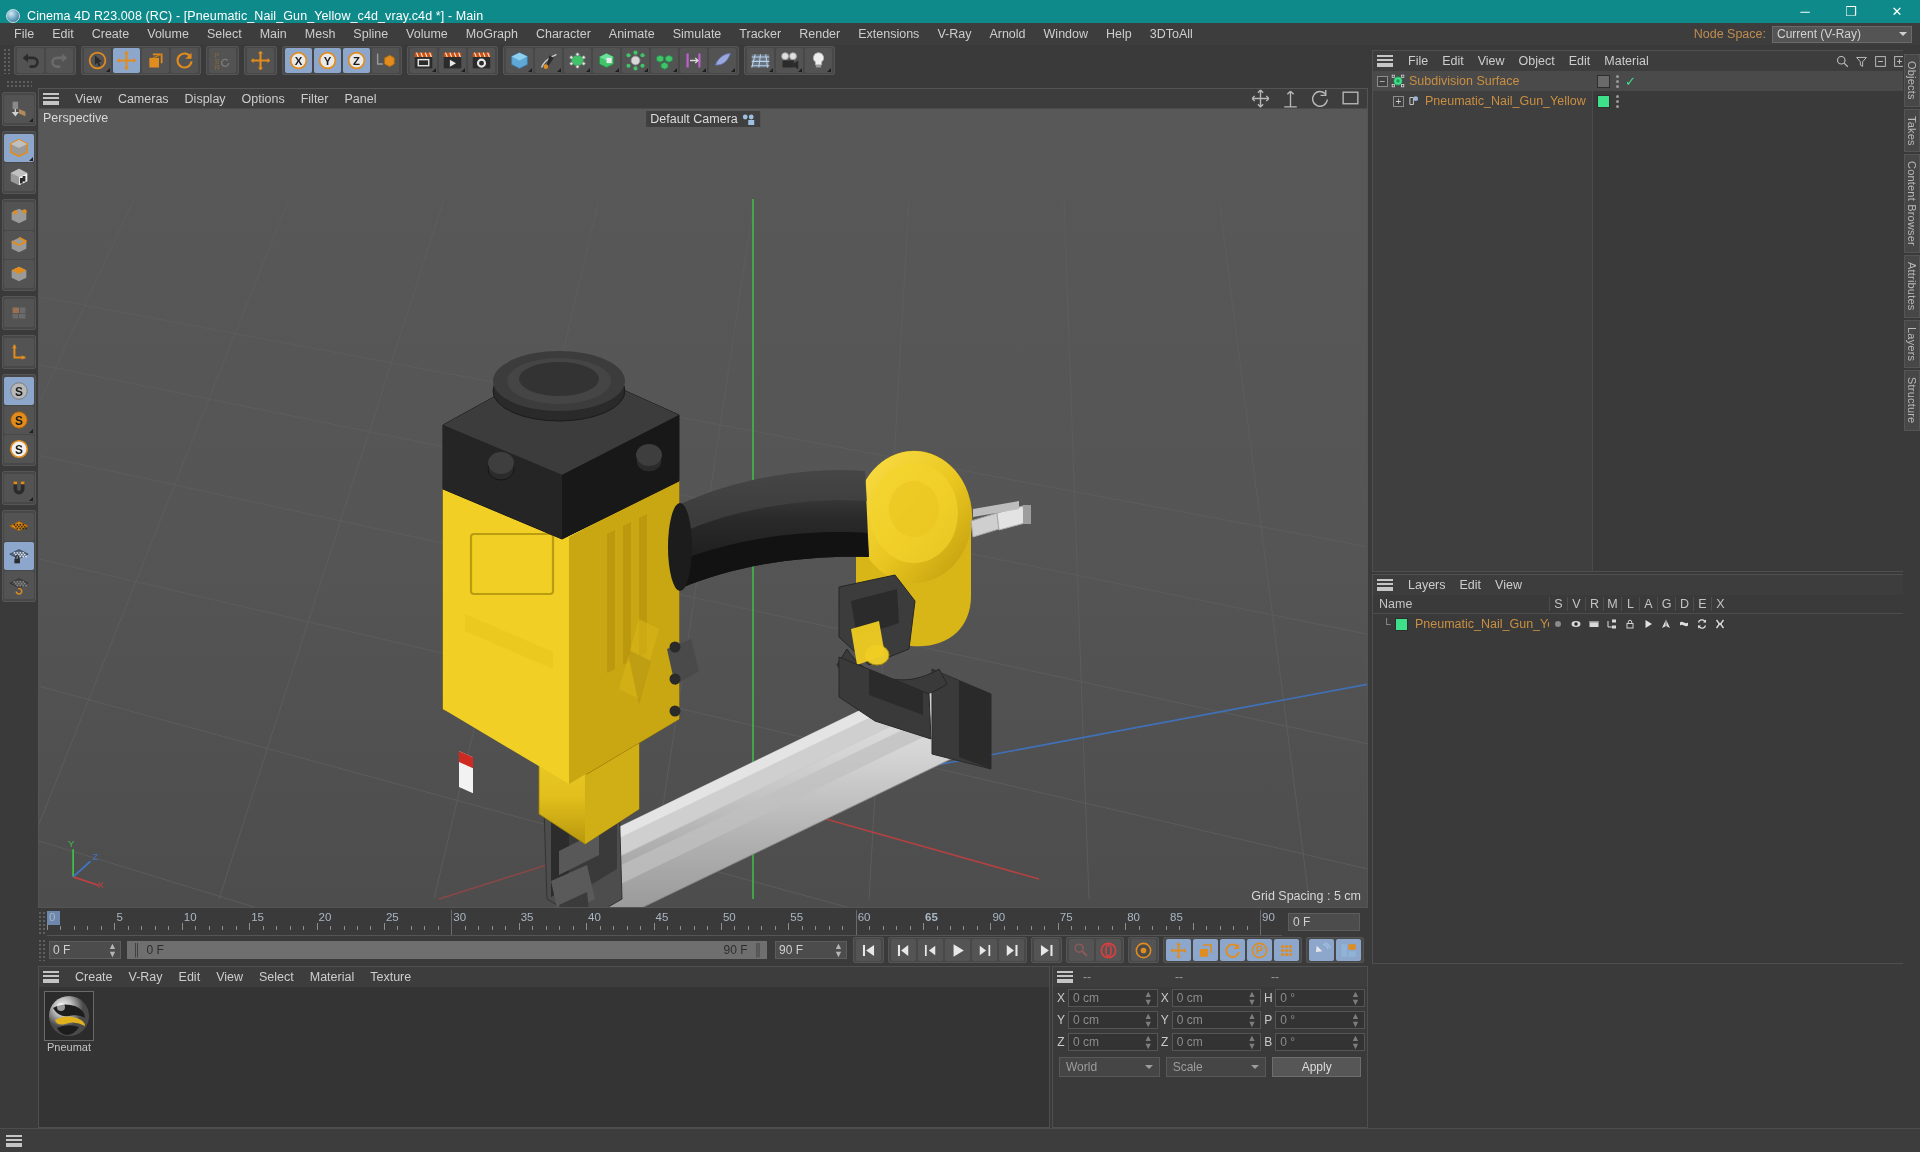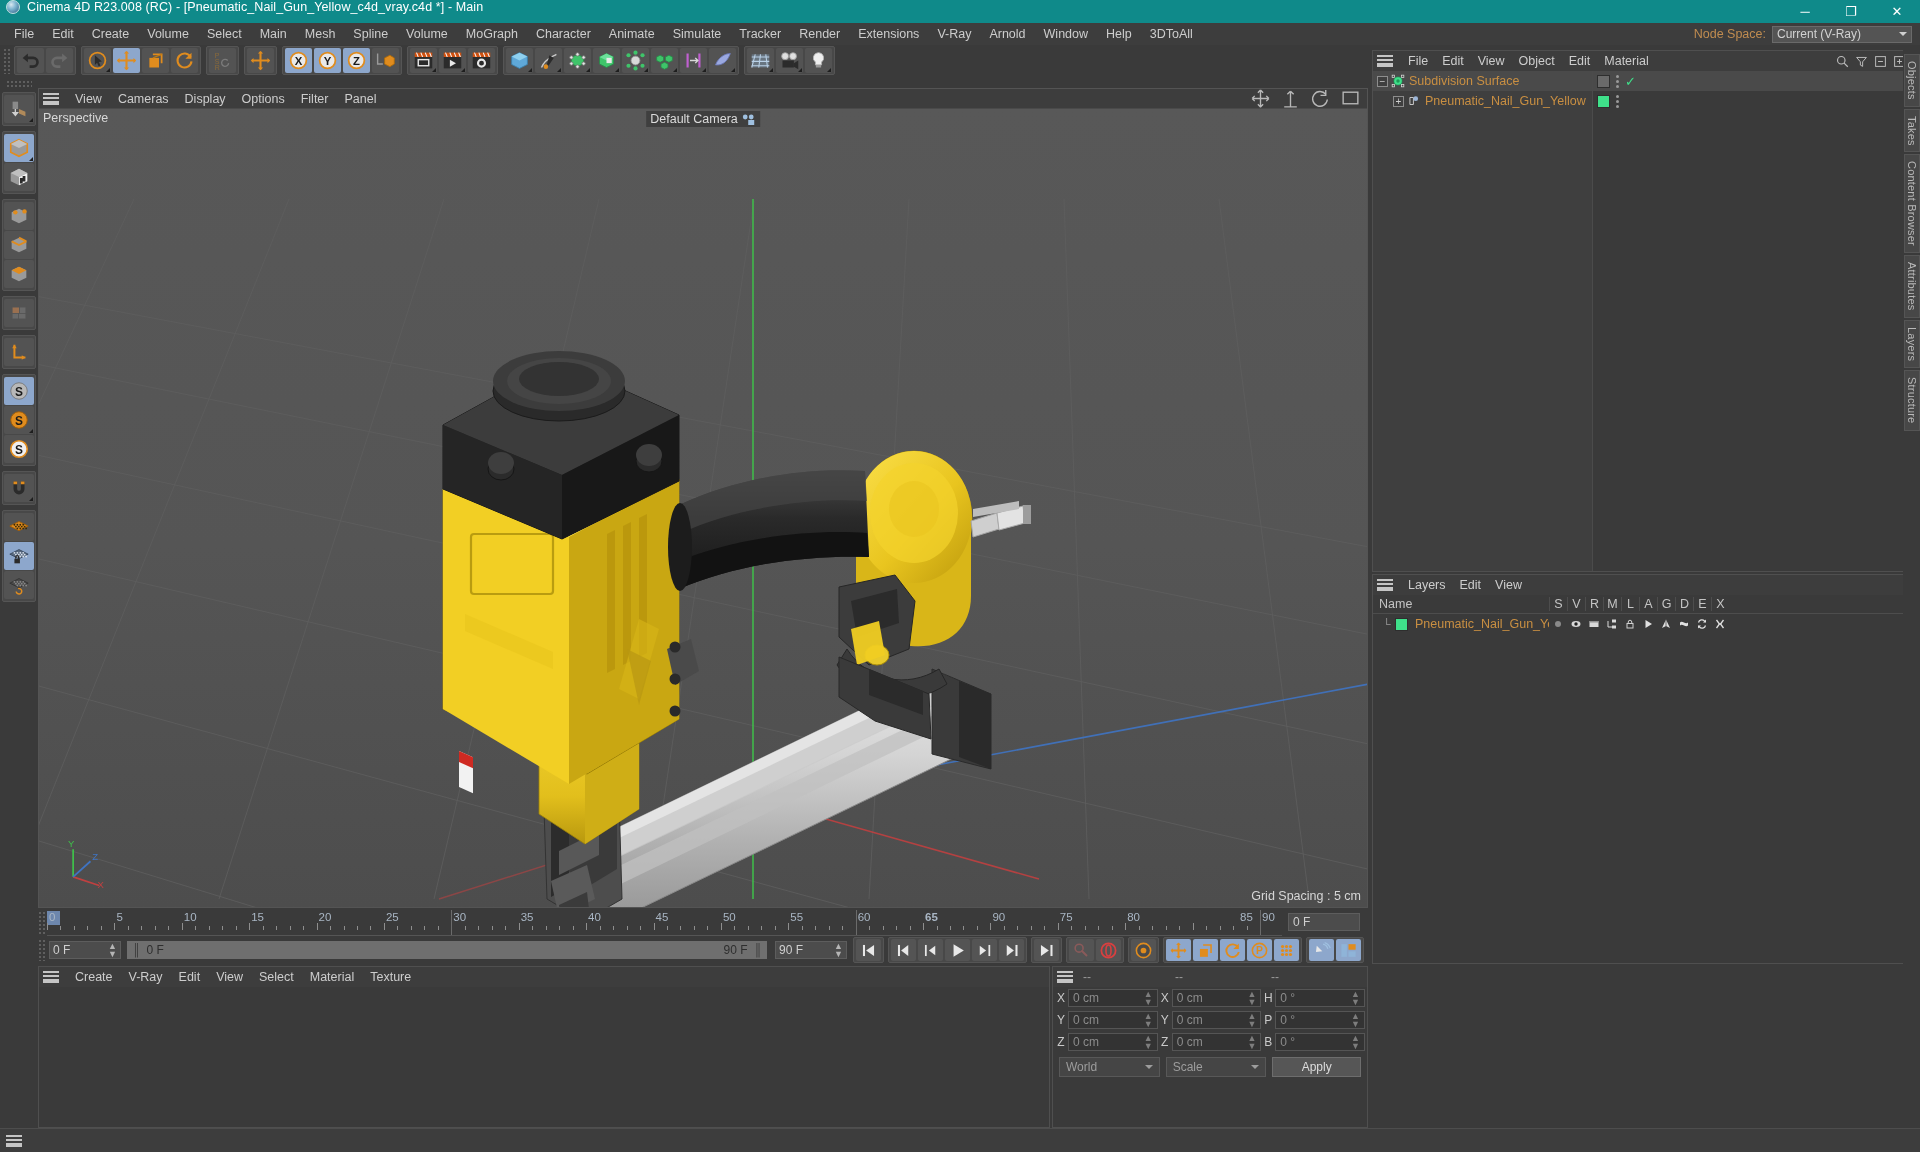--- a/index.html
+++ b/index.html
@@ -8,21 +8,21 @@
     background: #3a3a3a;
     font-family: "Liberation Sans", sans-serif;
     overflow: hidden;
     -webkit-font-smoothing: antialiased;
   }
   body { position: relative; font-size: 13px; color: #c8c8c8; }
 
   
   #titlebar {
     position: absolute; left: 0; top: 0; width: 1920px; height: 23px;
-    background: #0f8a8a; display: flex; align-items: flex-start;
+    background: #0f8a8a; display: flex; align-items: flex-end;
   }
   #titlebar .logo {
     width: 14px; height: 14px; margin: 0 7px 0 6px; border-radius: 50%;
     background: radial-gradient(circle at 35% 30%, #d8e8f0 0%, #7fb5d0 40%, #2a5a80 100%);
     border: 1px solid #bfe0e0;
   }
   #titlebar .ttxt { color: #ffffff; font-size: 12.5px; letter-spacing: .1px; }
   #winbtns { margin-left: auto; display: flex; height: 23px; }
   #winbtns div {
     width: 46px; height: 23px; display: flex; align-items: center; justify-content: center;
@@ -949,21 +949,21 @@
       <div class="tlnum" style="left: 808.667px;">60</div>
       <div class="tltick tlmajor" style="left: 808.667px;"></div>
       <div class="tlnum" style="left: 876.056px; font-weight: bold;">65</div>
       <div class="tltick tlmajor" style="left: 876.056px;"></div>
       <div class="tlnum" style="left: 943.444px;">90</div>
       <div class="tltick tlmajor" style="left: 943.444px;"></div>
       <div class="tlnum" style="left: 1010.83px;">75</div>
       <div class="tltick tlmajor" style="left: 1010.83px;"></div>
       <div class="tlnum" style="left: 1078.22px;">80</div>
       <div class="tltick tlmajor" style="left: 1078.22px;"></div>
-      <div class="tlnum" style="left: 1191px;">85</div>
+      <div class="tlnum" style="left: 1121px;">85</div>
       <div class="tltick tlmajor" style="left: 1145.61px;"></div>
       <div class="tlnum" style="left: 1213px;">90</div>
       <div class="tltick tlmajor" style="left: 1213px;"></div>
       <div class="tltick tlminor" style="left: 13.4778px;"></div>
       <div class="tltick tlminor" style="left: 26.9556px;"></div>
       <div class="tltick tlminor" style="left: 40.4333px;"></div>
       <div class="tltick tlminor" style="left: 53.9111px;"></div>
       <div class="tltick tlminor" style="left: 80.8667px;"></div>
       <div class="tltick tlminor" style="left: 94.3444px;"></div>
       <div class="tltick tlminor" style="left: 107.822px;"></div>
@@ -1190,20 +1190,42 @@
     <div id="matmenuitems" style="display:flex">
         <div class="mi">Create</div>
         <div class="mi">V-Ray</div>
         <div class="mi">Edit</div>
         <div class="mi">View</div>
         <div class="mi">Select</div>
         <div class="mi">Material</div>
         <div class="mi">Texture</div>
       </div>
   </div>
+  <div id="matbody">
+    <div class="matitem">
+      <div class="matthumb">
+        <svg width="48" height="48" viewBox="0 0 48 48">
+          <defs>
+            <radialGradient id="mb" cx="35%" cy="28%">
+              <stop offset="0%" stop-color="#f6f6f6"></stop>
+              <stop offset="45%" stop-color="#bdbdbd"></stop>
+              <stop offset="100%" stop-color="#4a4a4a"></stop>
+            </radialGradient>
+          </defs>
+          <rect width="48" height="48" fill="#2b2b2b"></rect>
+          <circle cx="24" cy="24" r="20" fill="url(#mb)"></circle>
+          <path d="M8 16 Q18 10 30 14 Q40 18 40 26 Q34 22 24 24 Q14 26 8 16Z" fill="#1d1d1d"></path>
+          <path d="M10 28 Q20 22 32 26 Q40 29 40 34 Q30 28 20 32 Q12 34 10 28Z" fill="#e0b11c"></path>
+          <path d="M12 36 Q22 31 34 35 Q30 42 22 43 Q15 42 12 36Z" fill="#1d1d1d"></path>
+          <circle cx="16" cy="15" r="4" fill="#ffffff" opacity=".55"></circle>
+        </svg>
+      </div>
+      <div class="matname">Pneumat</div>
+    </div>
+  </div>
 </div>
 
 <div id="coords">
   <div id="coordhdr">
     <span class="hm"></span>
     <span class="dash" style="width:92px">--</span>
     <span class="dash" style="width:96px">--</span>
     <span class="dash">--</span>
   </div>
   <div id="coordrows">

